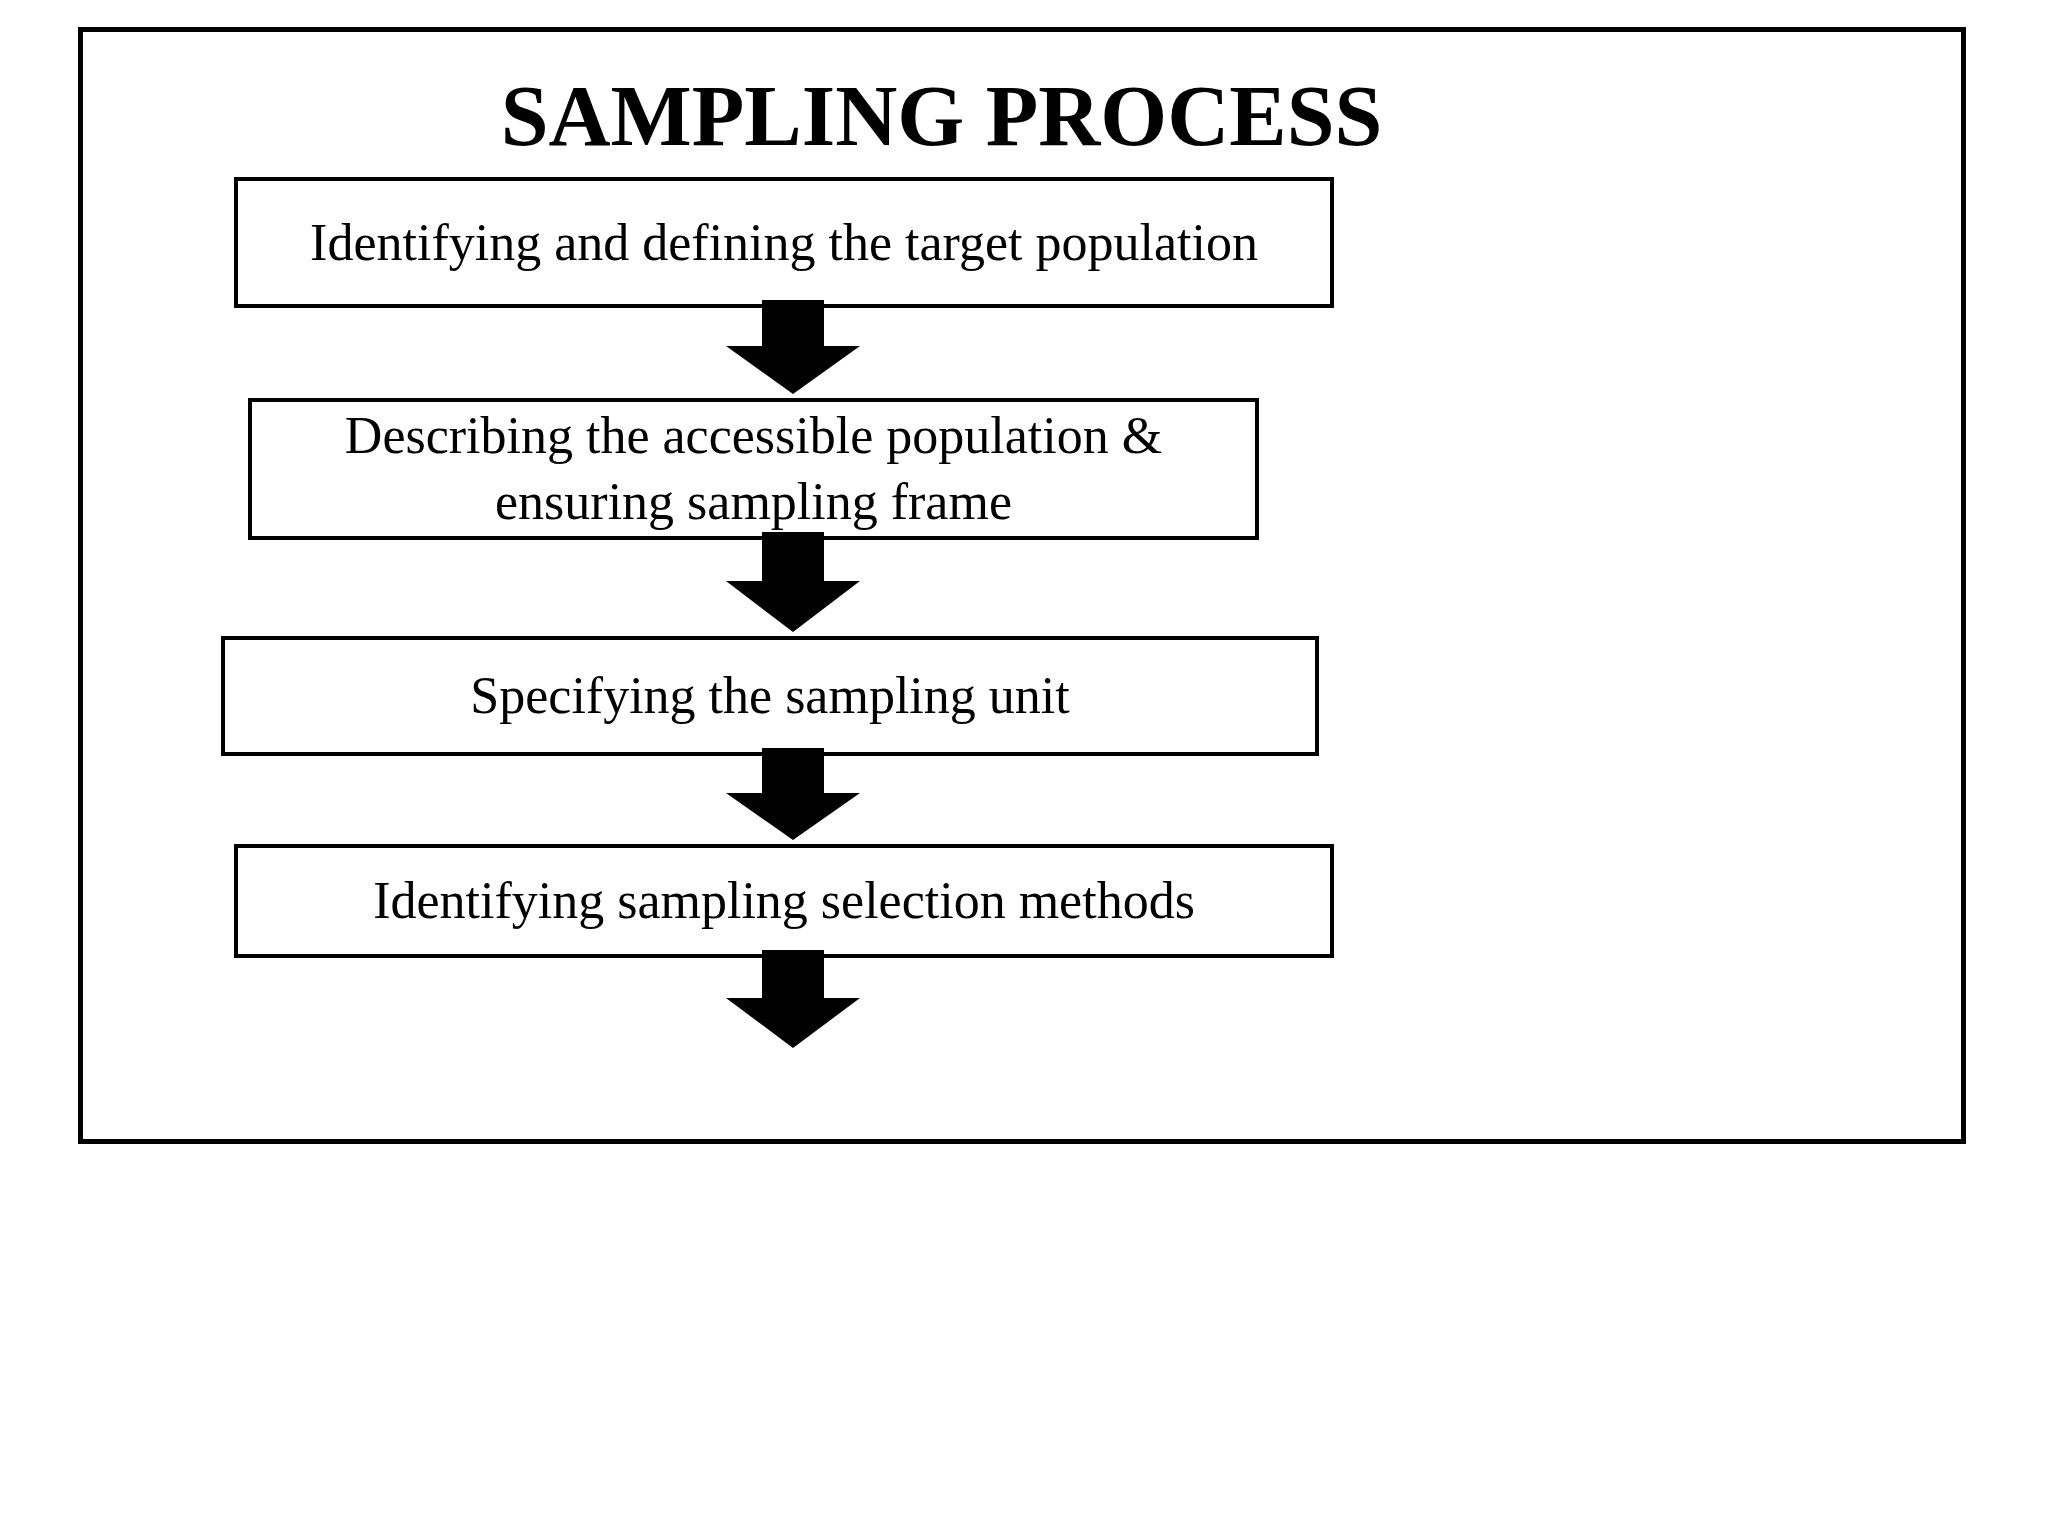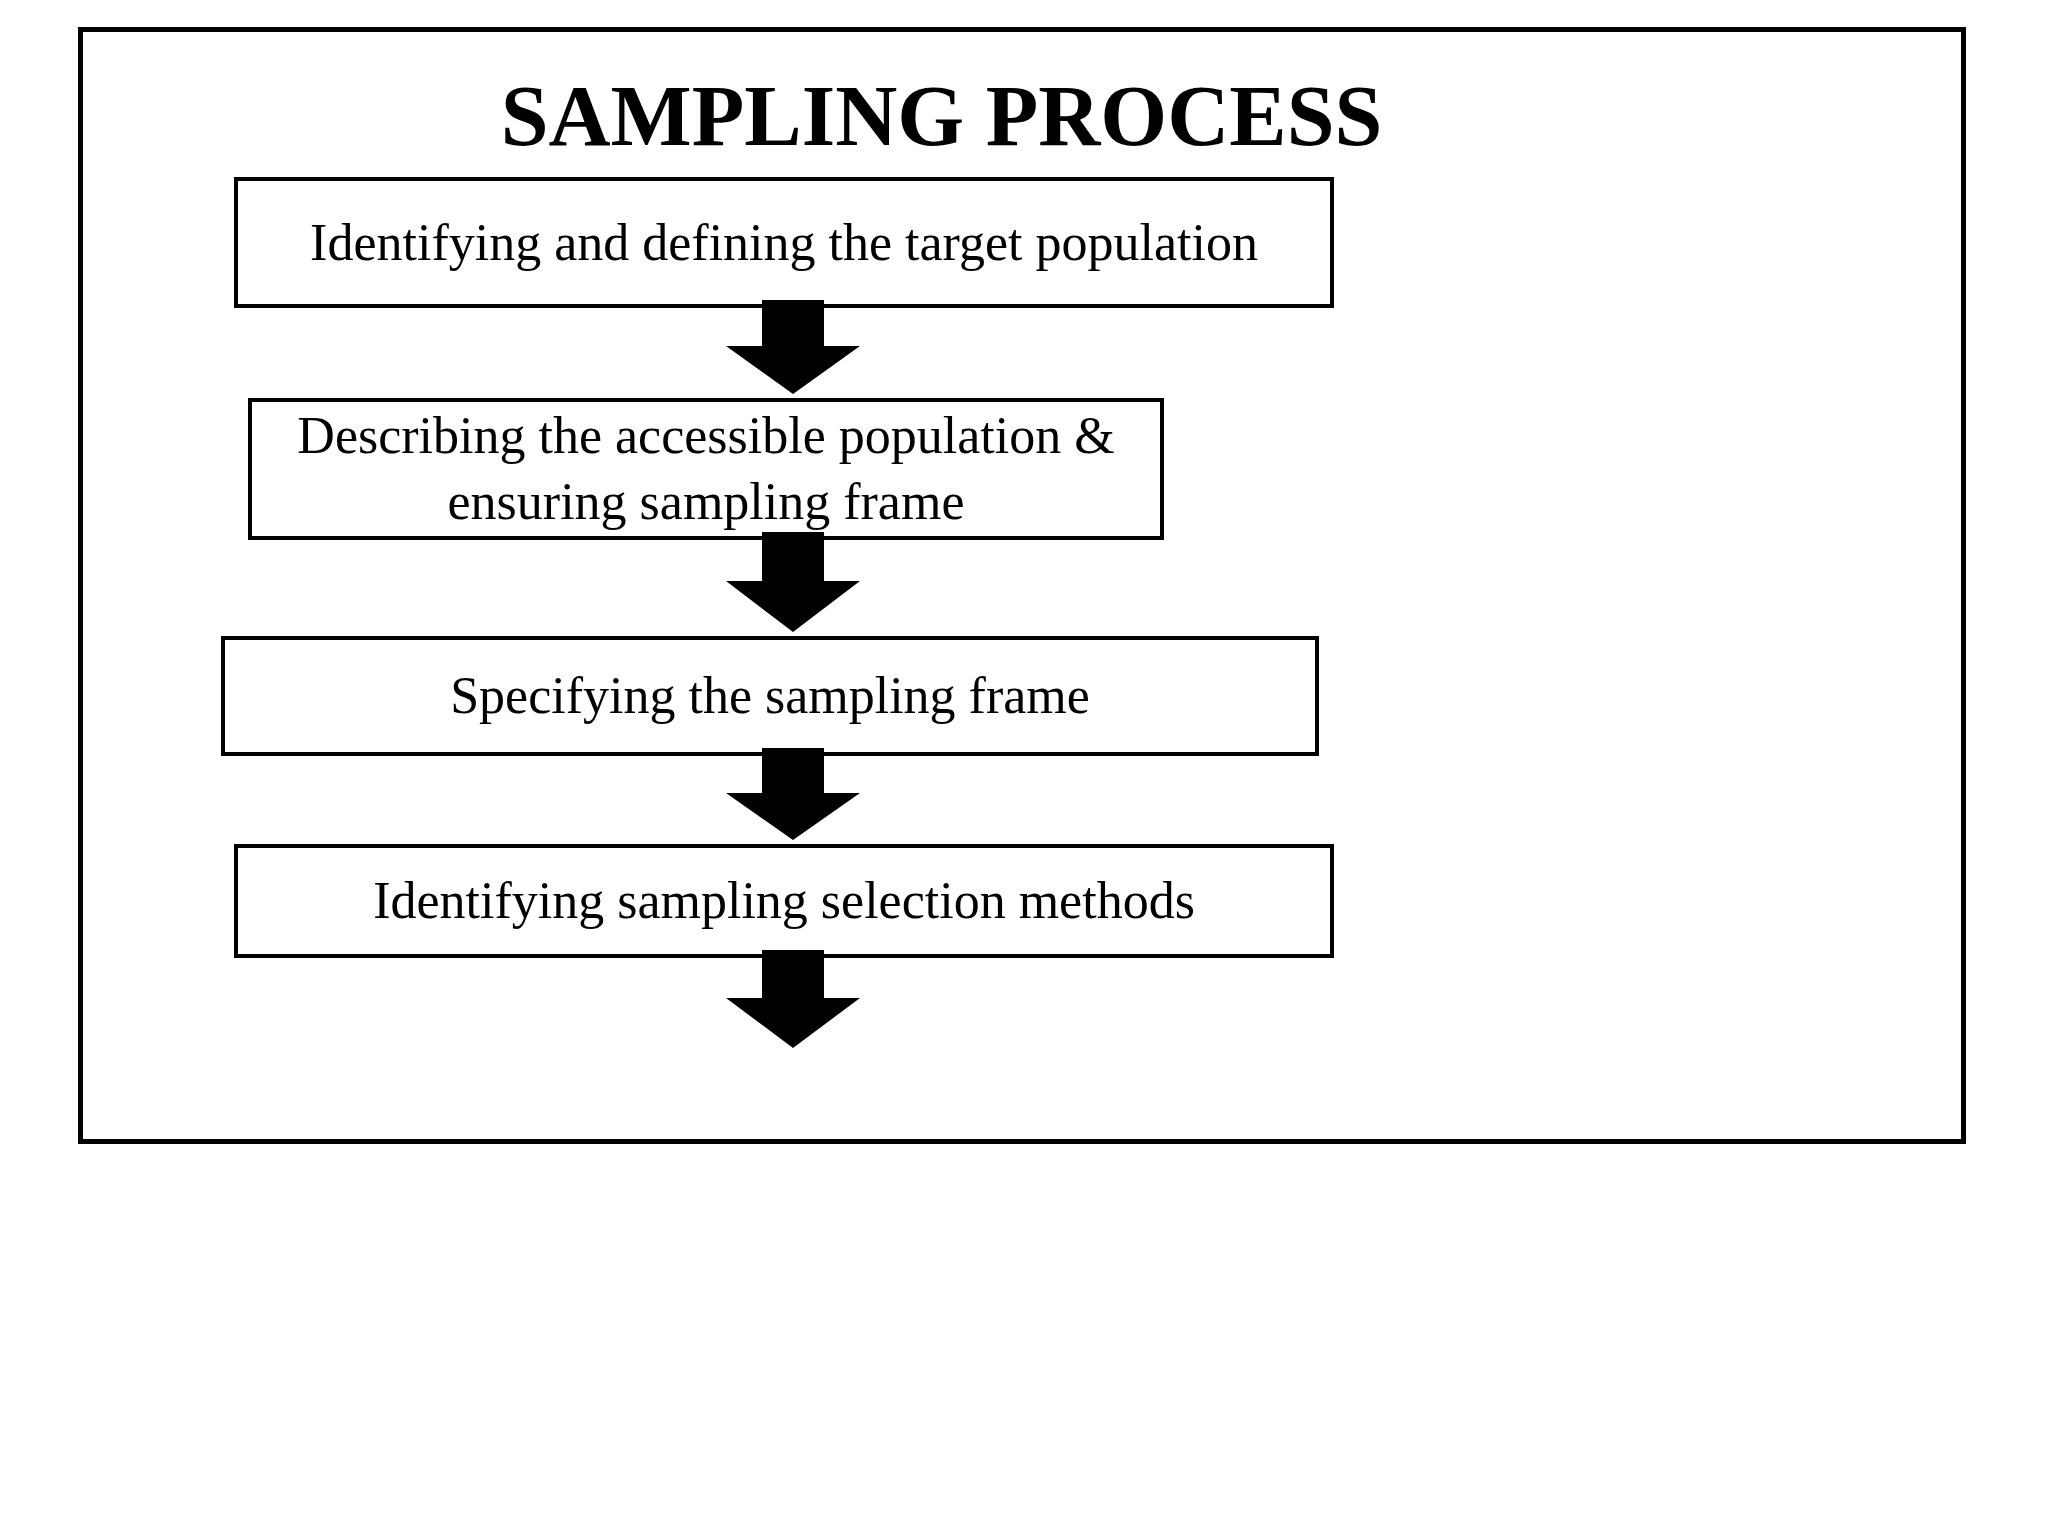--- a/index.html
+++ b/index.html
@@ -63,21 +63,21 @@
   .pbox .ptext {
     font-family: "Liberation Serif", "DejaVu Serif", serif;
     font-weight: normal;
     font-size: 52px;
     line-height: 66px;
     color: #000000;
     padding: 0 14px;
   }
 
   #box-1 { left: 234px;  top: 171px; width: 1100px; height: 131px; }
-  #box-2 { left: 248px;  top: 392px; width: 916px; height: 142px; }
+  #box-2 { left: 248px;  top: 392px; width: 1011px; height: 142px; }
   #box-3 { left: 221px;  top: 630px; width: 1098px; height: 120px; }
   #box-4 { left: 234px;  top: 838px; width: 1100px; height: 114px; }
 
   
   .arrow {
     position: absolute;
     left: 726px;
     width: 134px;
   }
   .arrow svg { display: block; width: 100%; height: 100%; }
@@ -110,21 +110,21 @@
     <span class="ptext">Describing the accessible population &amp; ensuring sampling frame</span>
   </div>
 
   <div class="arrow" id="arrow-2">
     <svg viewBox="0 0 134 100" preserveAspectRatio="none" aria-hidden="true">
       <polygon points="36,0 98,0 98,49 134,49 67,100 0,49 36,49" fill="#000000"></polygon>
     </svg>
   </div>
 
   <div class="pbox" id="box-3">
-    <span class="ptext">Specifying the sampling frame</span>
+    <span class="ptext">Specifying the sampling unit</span>
   </div>
 
   <div class="arrow" id="arrow-3">
     <svg viewBox="0 0 134 92" preserveAspectRatio="none" aria-hidden="true">
       <polygon points="36,0 98,0 98,45 134,45 67,92 0,45 36,45" fill="#000000"></polygon>
     </svg>
   </div>
 
   <div class="pbox" id="box-4">
     <span class="ptext">Identifying sampling selection methods</span>

